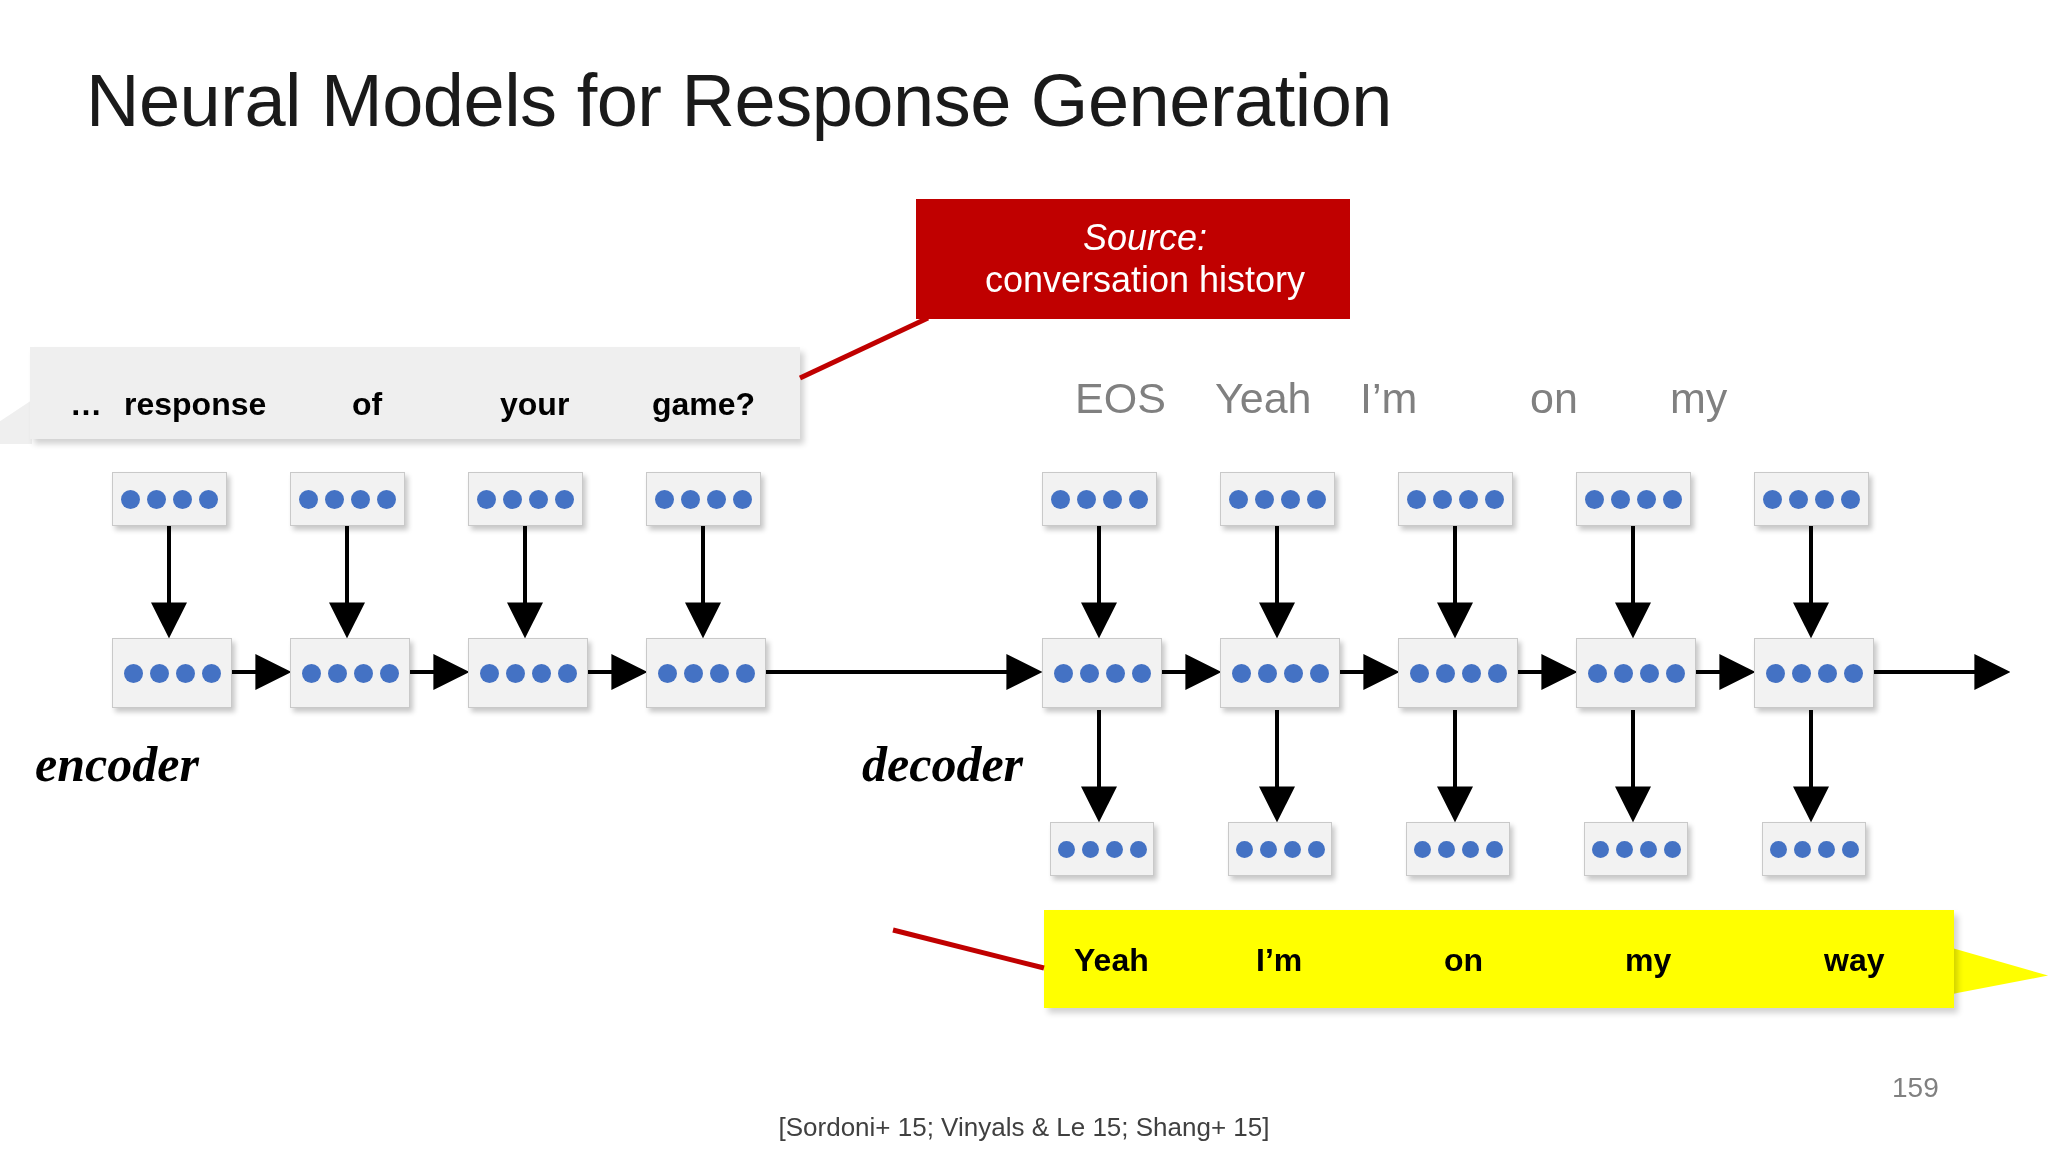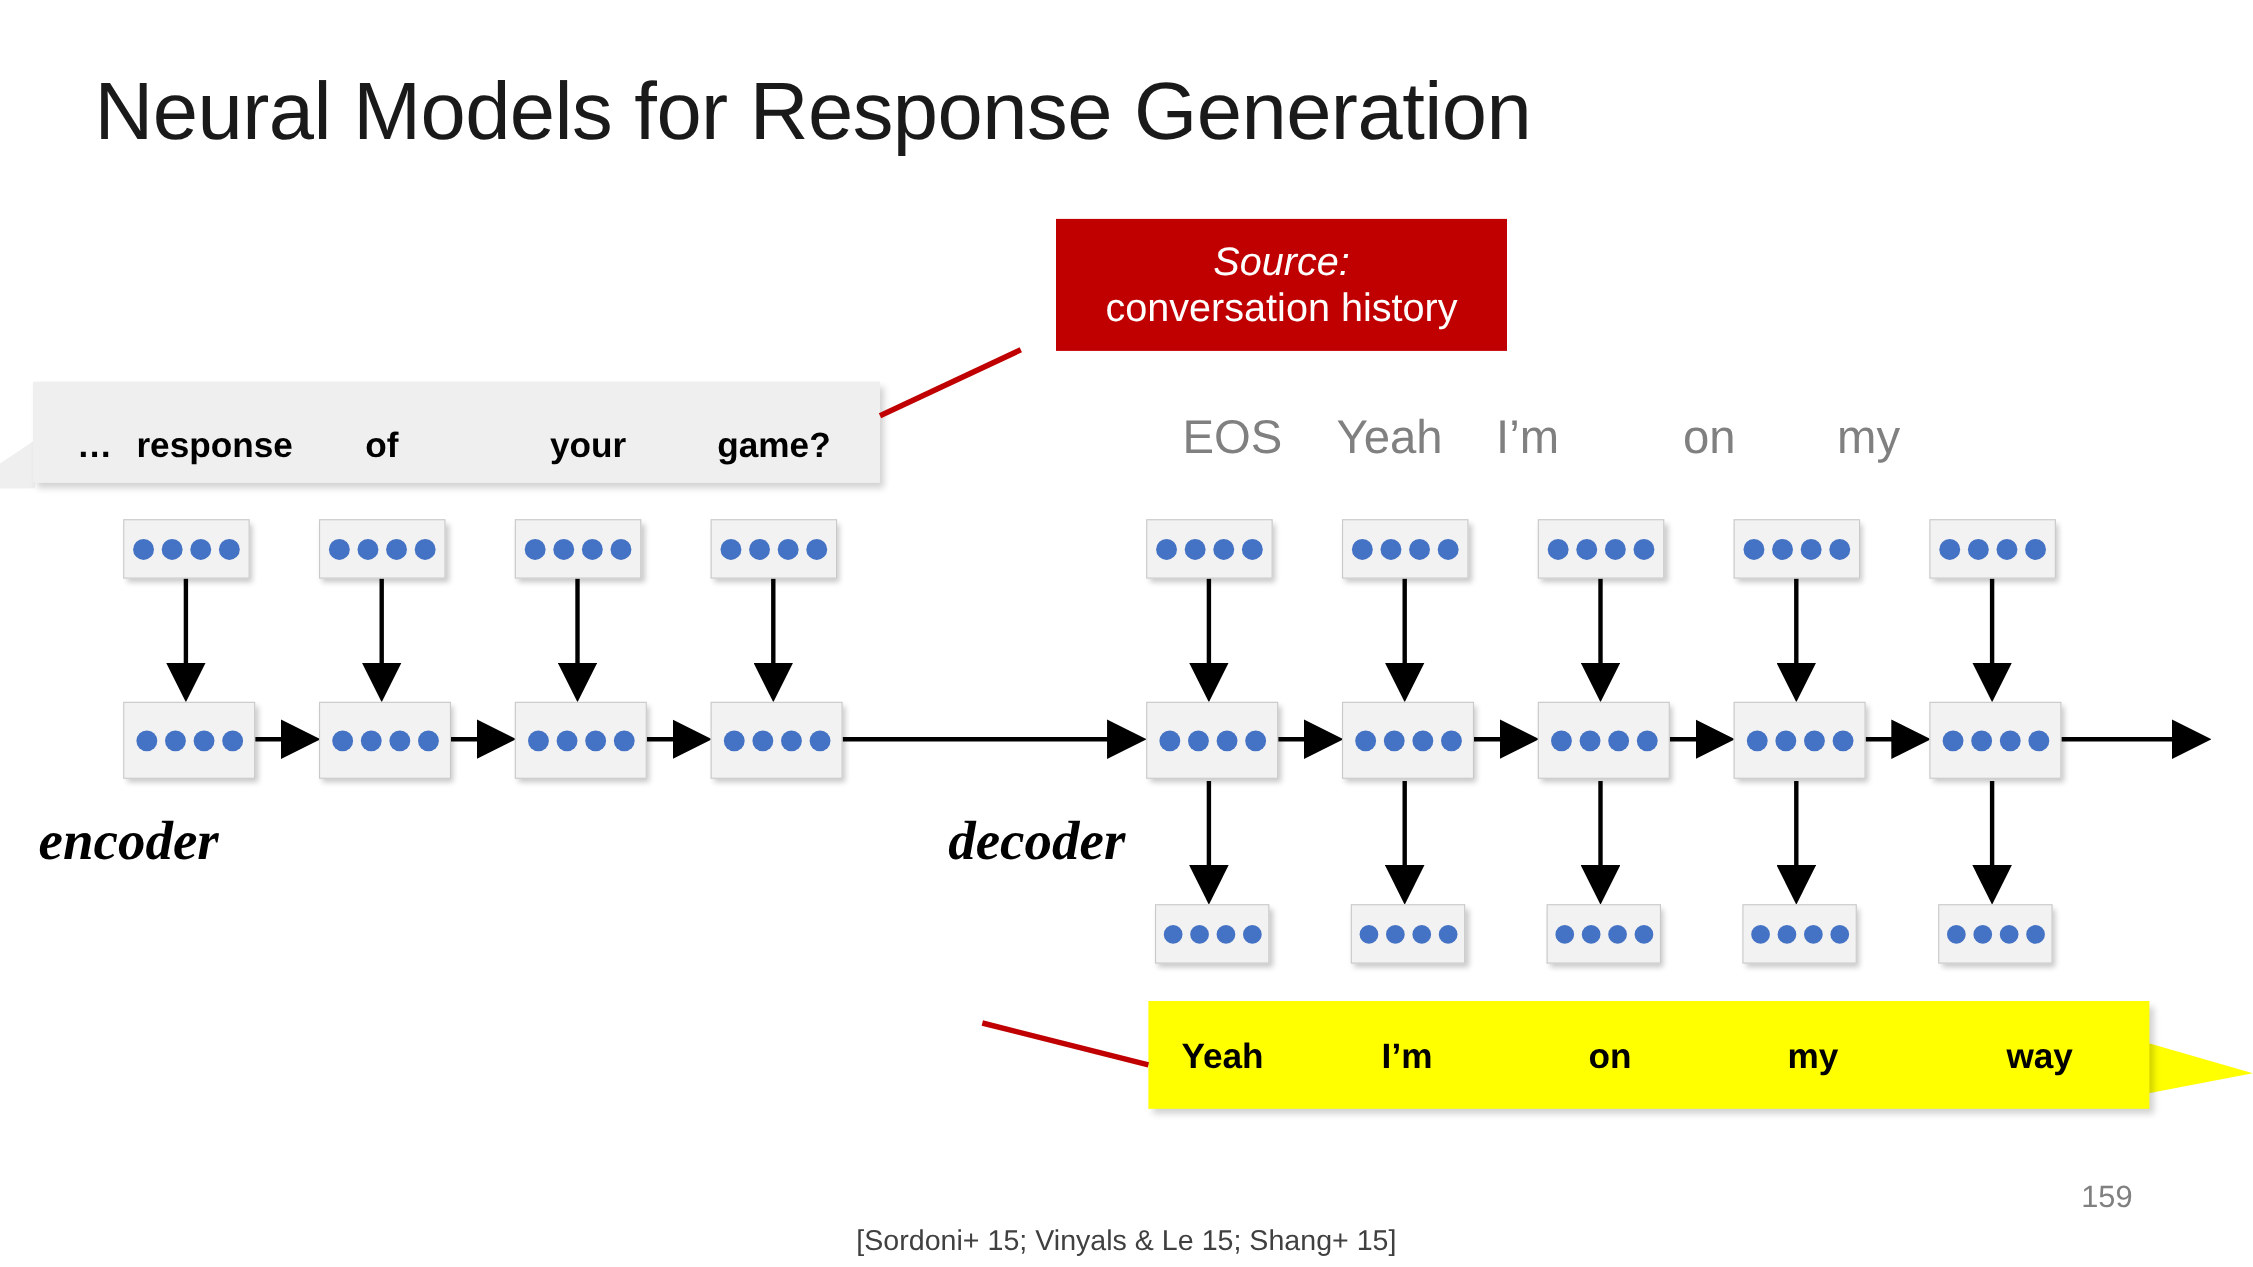--- a/index.html
+++ b/index.html
@@ -26,21 +26,21 @@
     background:#C00000;
     color:#ffffff;
     display:flex;flex-direction:column;
     align-items:center;justify-content:center;
     text-align:center;
     line-height:1.18;
   }
   .callout .l1{font-style:italic;font-size:36px;}
   .callout .l2{font-size:36px;}
 
-  #source-callout{left:960px;top:199px;width:410px;height:120px;}
+  #source-callout{left:916px;top:199px;width:410px;height:120px;padding-left:24px;}
   #target-callout{left:633px;top:862px;width:262px;height:116px;}
 
   
   #source-bubble{
     position:absolute;left:30px;top:347px;width:770px;height:92px;
     background:#EFEFEF;
     box-shadow:4px 5px 6px rgba(0,0,0,.18);
   }
   #source-bubble-tail{
     position:absolute;left:-34px;top:400px;width:66px;height:44px;
@@ -165,21 +165,21 @@
       <line x1="1811" y1="710" x2="1811" y2="812"></line>
     </g>
     <line id="source-connector" x1="800" y1="378" x2="928" y2="318" stroke="#C00000" stroke-width="5"></line>
     <line id="target-connector" x1="893" y1="930" x2="1044" y2="968" stroke="#C00000" stroke-width="5"></line>
   </svg>
 
   <div id="source-bubble-tail"></div>
   <div id="source-bubble"></div>
   <div class="src-word" style="left:70px">…</div>
   <div class="src-word" style="left:124px">response</div>
-  <div class="src-word" style="left:332px">of</div>
+  <div class="src-word" style="left:352px">of</div>
   <div class="src-word" style="left:500px">your</div>
   <div class="src-word" style="left:652px">game?</div>
 
   <div class="callout" id="source-callout">
     <span class="l1">Source:</span>
     <span class="l2">conversation history</span>
   </div>
 
   <div class="dec-word" style="left:1075px">EOS</div>
   <div class="dec-word" style="left:1215px">Yeah</div>

